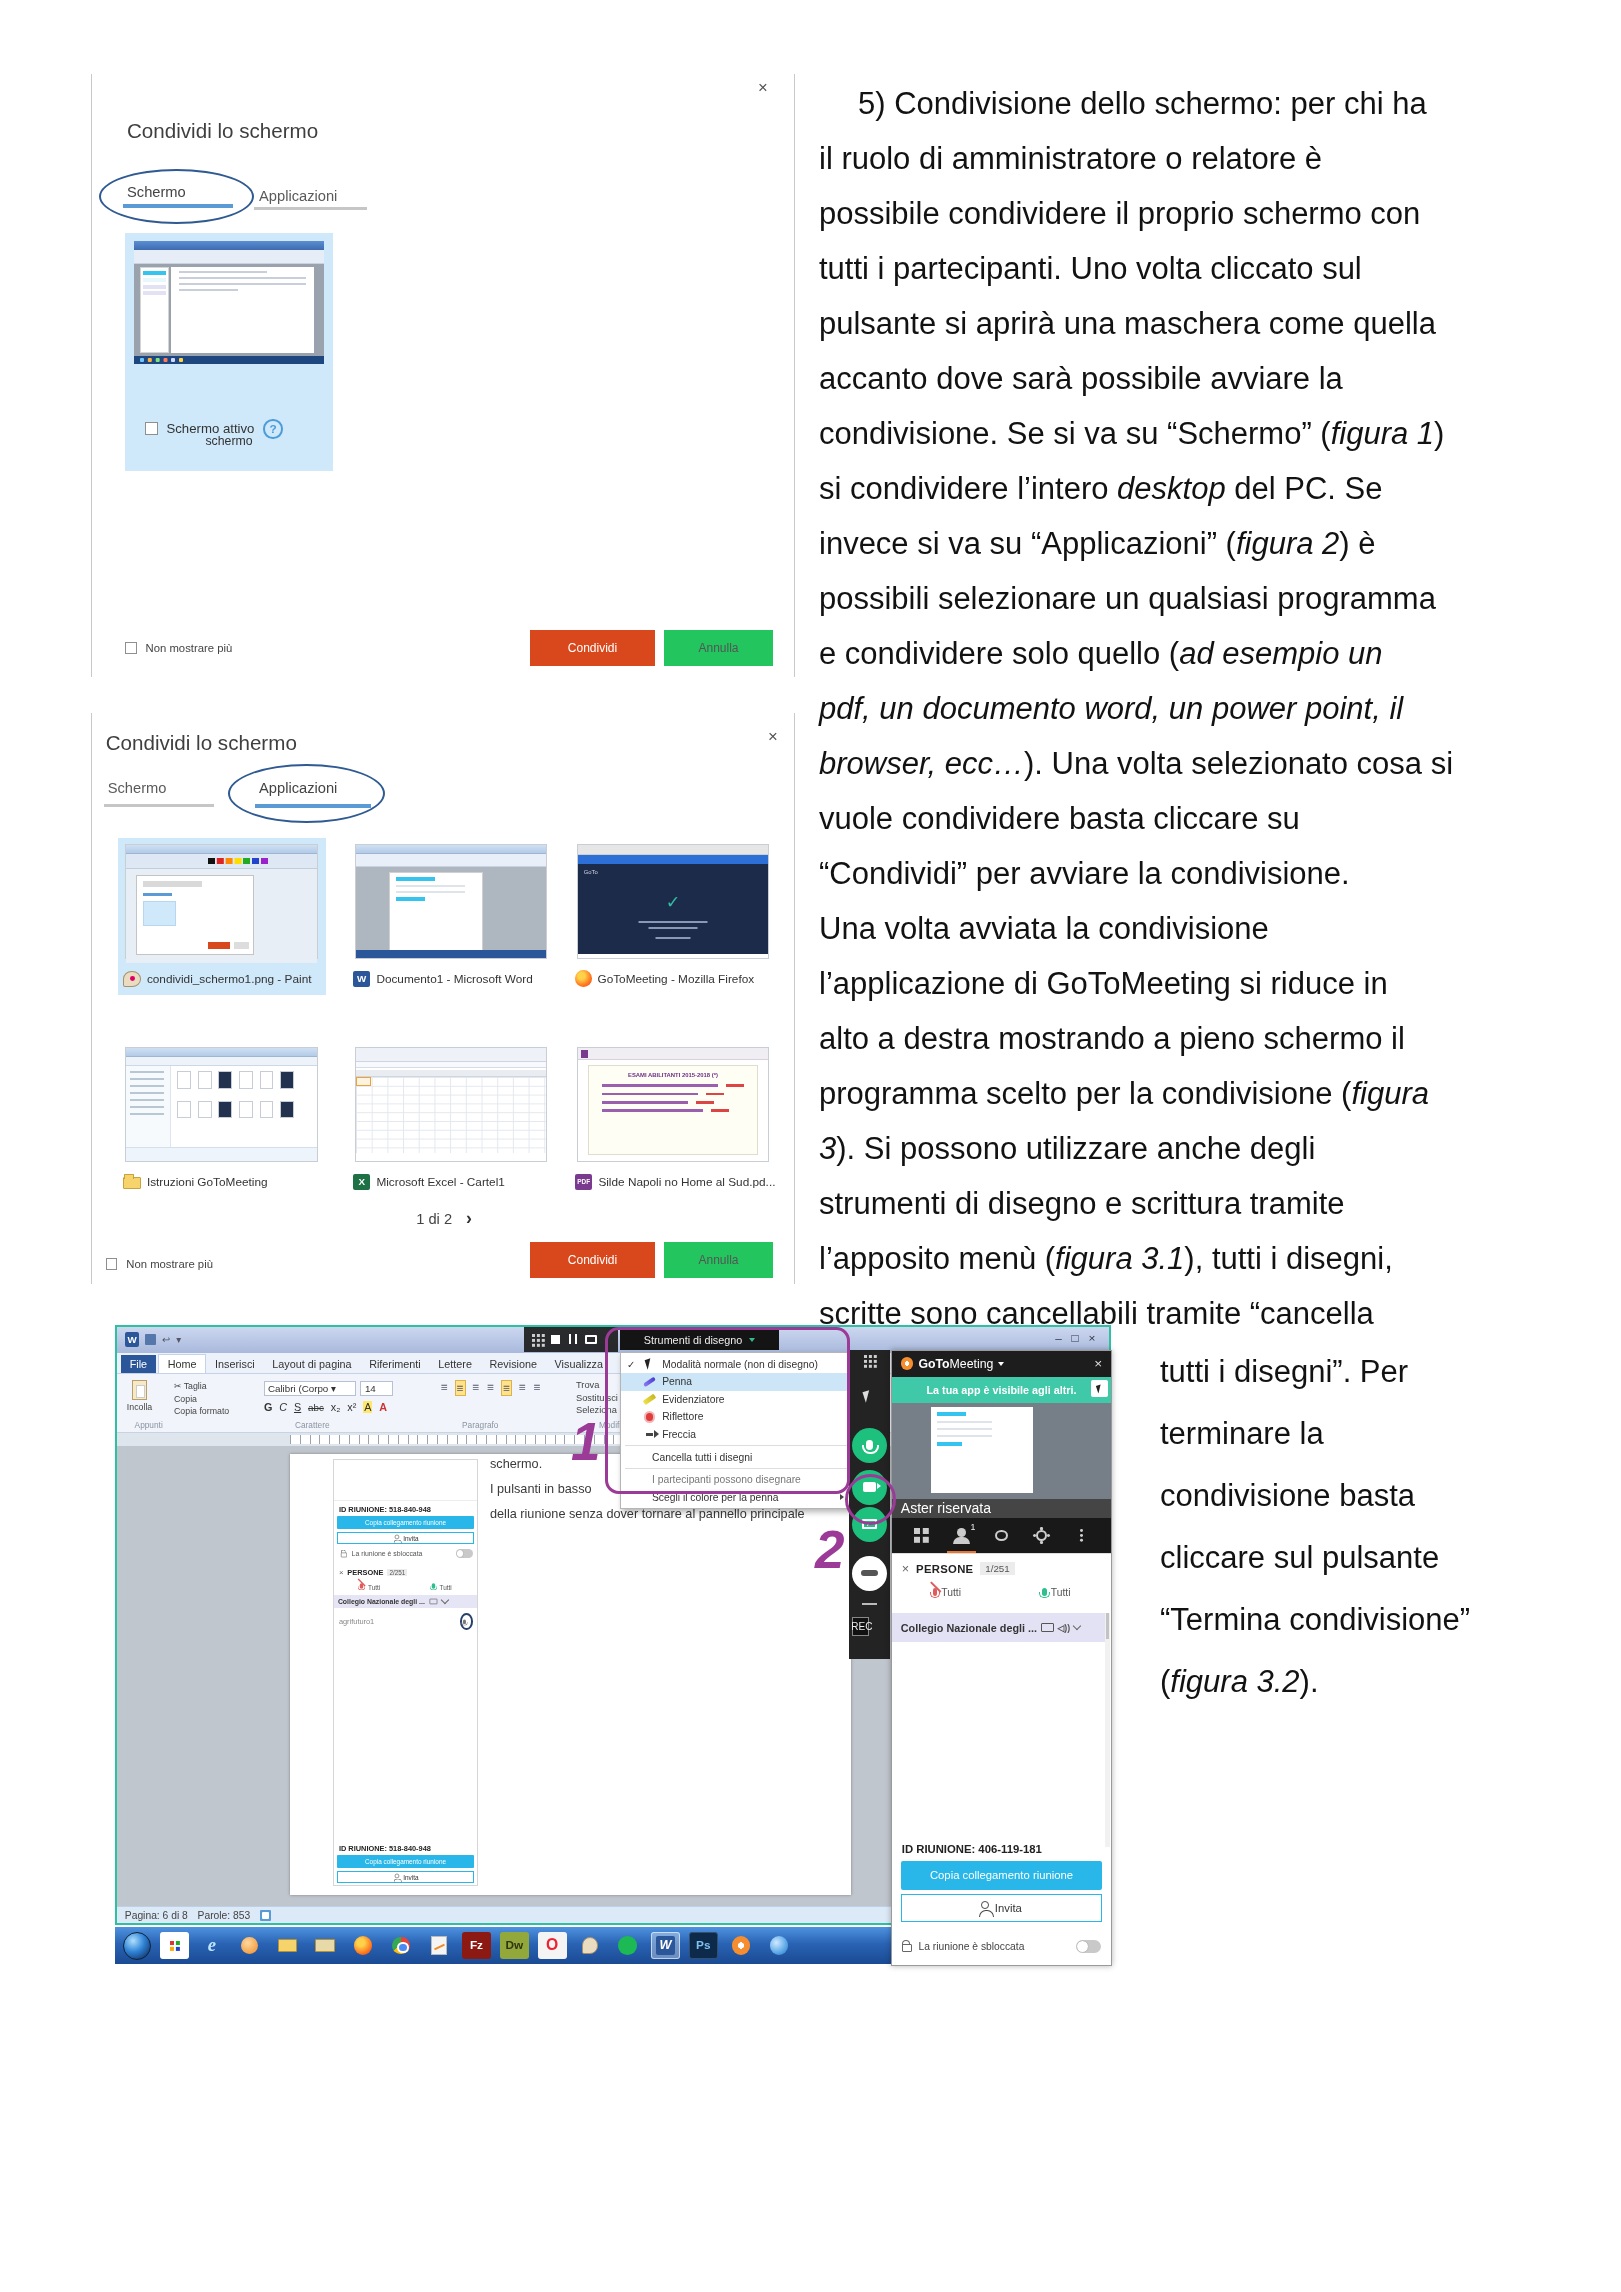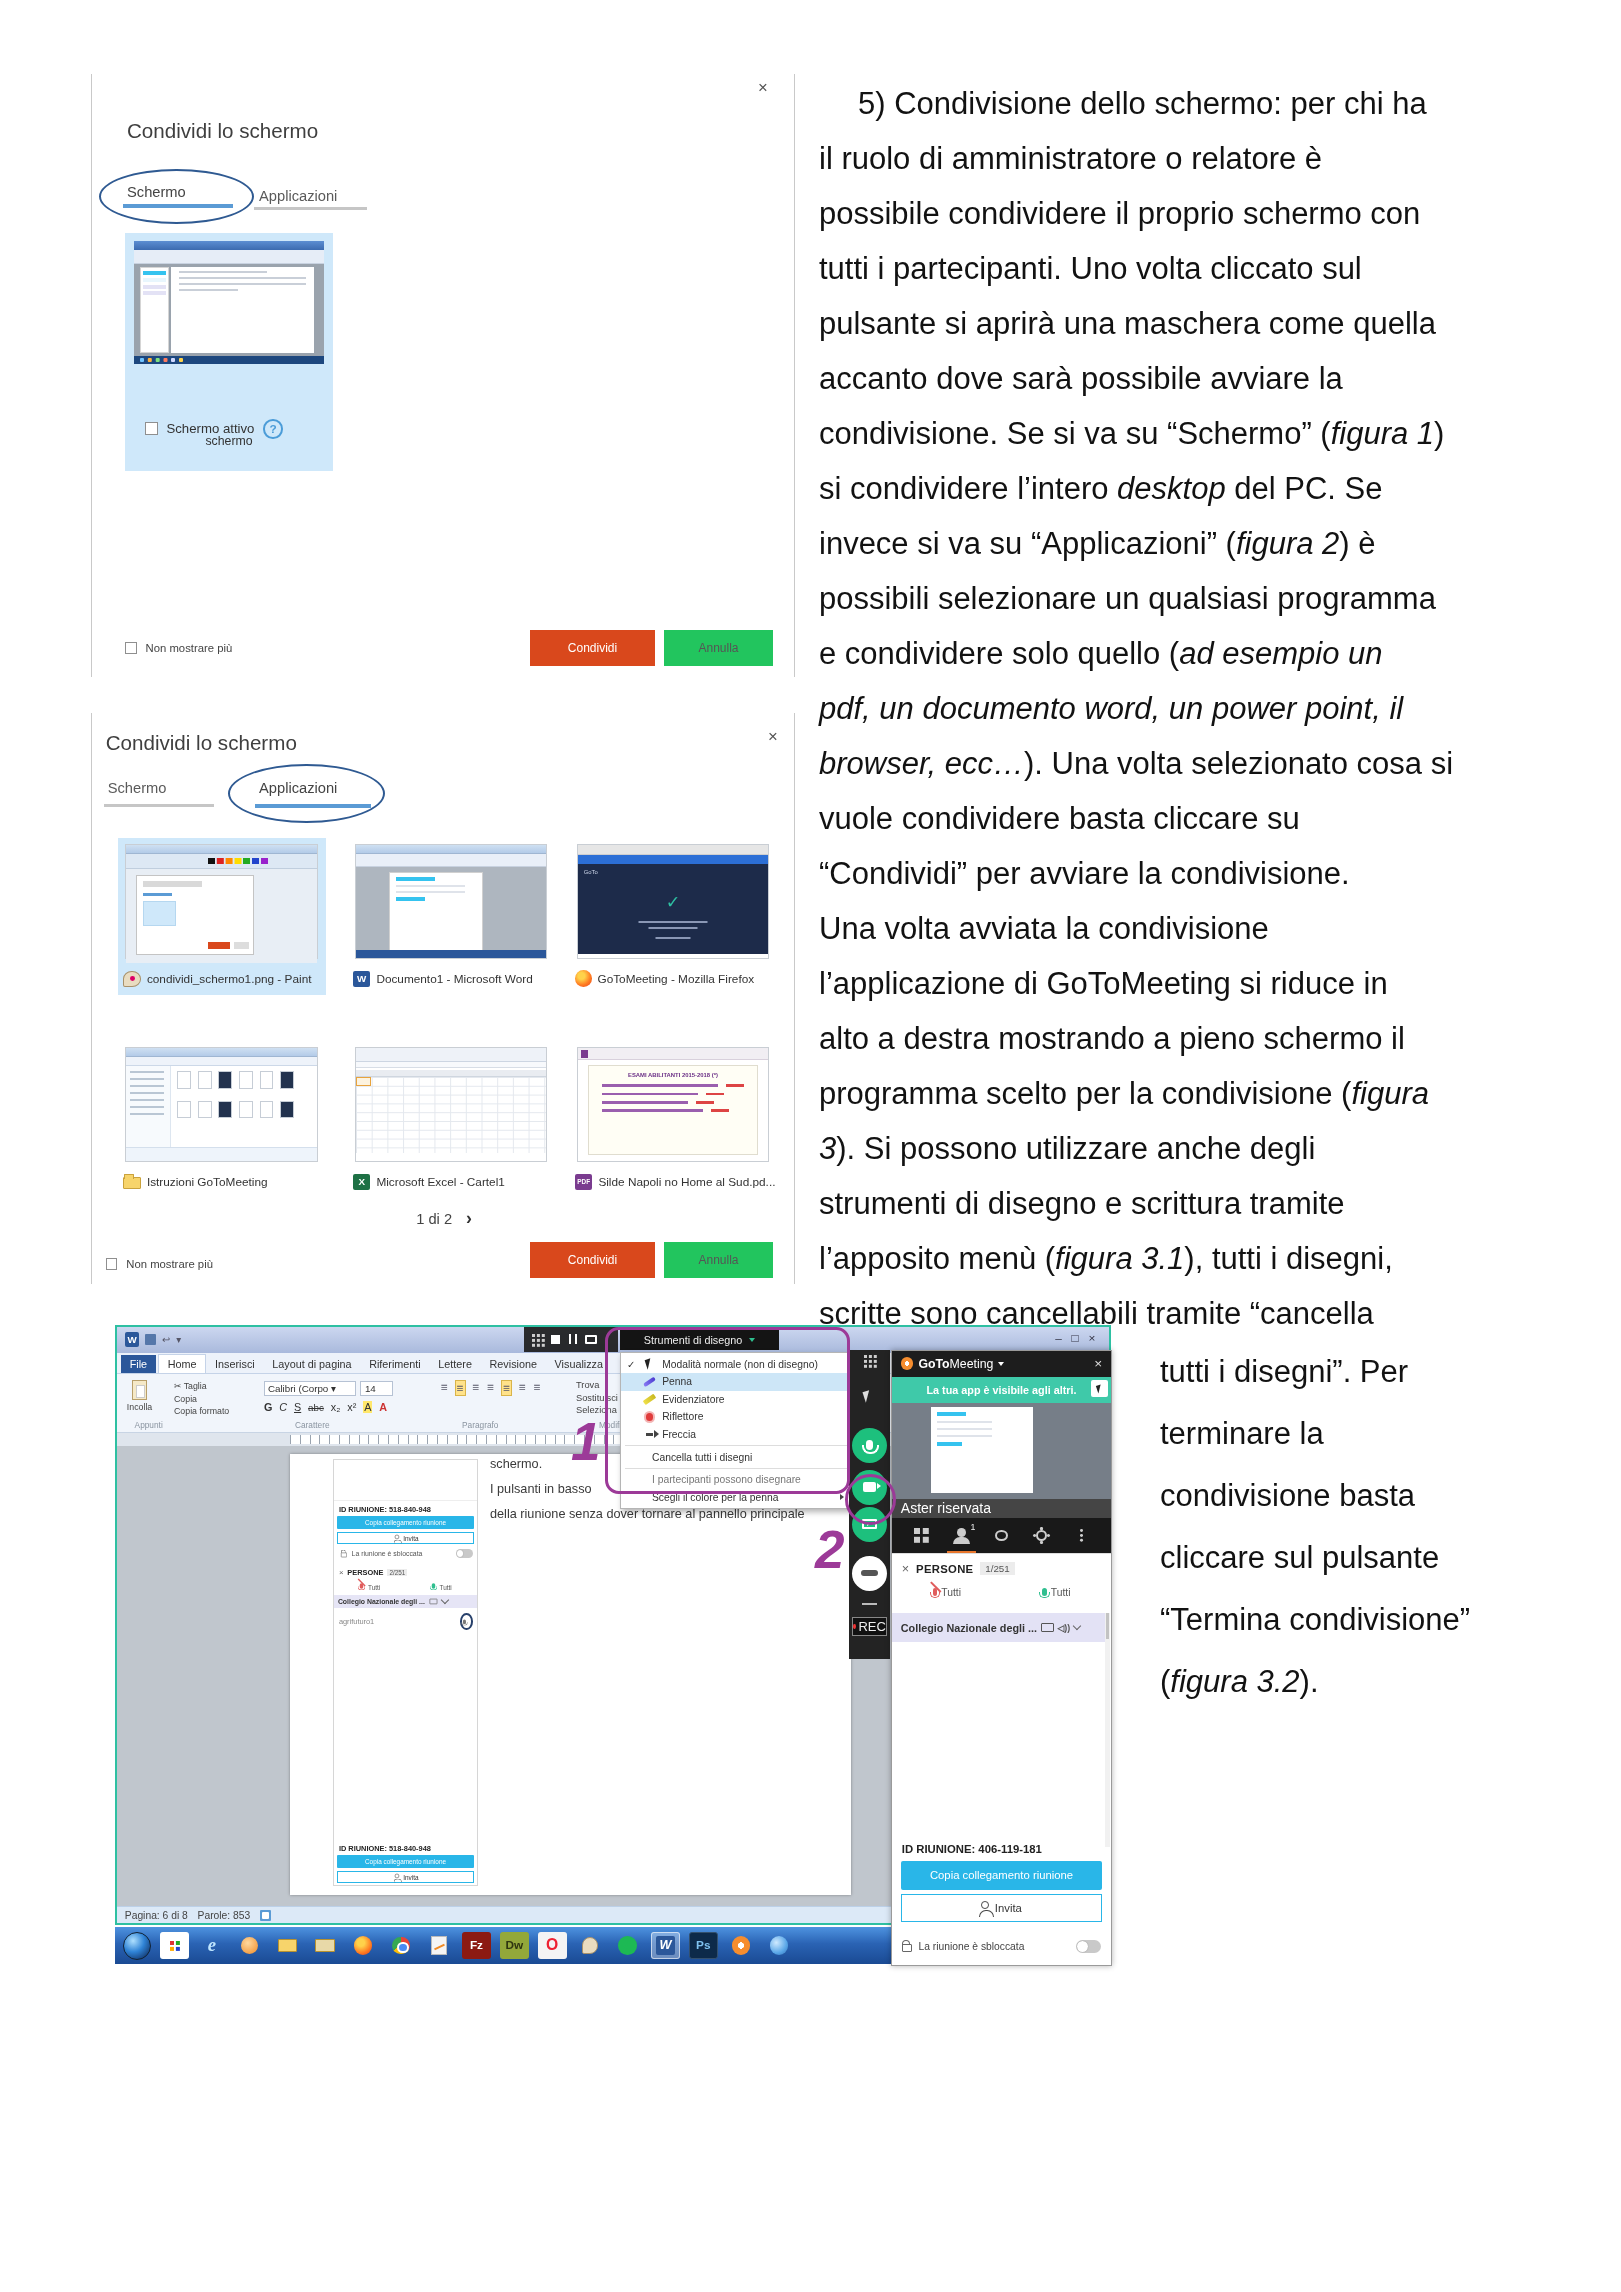--- a/index.html
+++ b/index.html
@@ -228,21 +228,21 @@
   .sbtn.white { background:#fff; }
   .g-cur2 { width:0; height:0; border-top:11.8px solid #ddd; border-right:7.8px solid transparent; transform:rotate(-18deg); }
   .g-mic { width:6.9px; height:10.8px; background:#fff; border-radius:3.4px; position:relative; }
   .g-mic::after { content:""; position:absolute; left:-3.9px; top:5.9px; width:12.7px; height:6.9px; border:2px solid #fff; border-top:none; border-radius:0 0 7.8px 7.8px; }
   .g-cam { width:13.7px; height:9.8px; background:#fff; border-radius:2px; position:relative; }
   .g-cam::after { content:""; position:absolute; right:-4.9px; top:1px; border-top:3.9px solid transparent; border-bottom:3.9px solid transparent; border-left:4.9px solid #fff; }
   .g-scr { width:14.7px; height:10.8px; border:2px solid #fff; border-radius:1px; position:relative; }
   .g-scr::after { content:""; position:absolute; left:2.9px; top:1px; border-top:2.9px solid transparent; border-bottom:2.9px solid transparent; border-left:3.9px solid #fff; }
   .g-ph { width:16.7px; height:5.9px; background:#555; border-radius:2.9px; }
   .g-min { position:absolute; left:12.7px; width:15.7px; height:2.9px; background:#bbb; }
-  .recbox { position:absolute; left:2.9px; width:35px; height:19.6px; border:1px solid #888; background:#111; color:#eee; font-size:13px; display:flex; align-items:center; justify-content:center; gap:2.9px; }
+  .recbox { position:absolute; left:2.9px; width:17px; height:19.6px; border:1px solid #888; background:#111; color:#eee; font-size:10px; display:flex; align-items:center; justify-content:center; gap:2.9px; }
   .recdot { width:4.9px; height:4.9px; border-radius:50%; background:#e33; }
   .purpring { position:absolute; left:762px; top:149px; width:51px; height:51px; border:3.9px solid var(--purple); border-radius:50%; z-index:7; }
 
   
   .panel { position:absolute; left:808px; top:24.5px; width:221px; height:616px; background:#fff; z-index:6; border:1px solid #9a9a9a; display:flex; flex-direction:column; box-shadow:0 0 5.9px rgba(0,0,0,.3); }
   .p-head { height:26.5px; background:#1d1d1d; display:flex; align-items:center; padding:0 8.8px; color:#fff; }
   .daisy { width:12.7px; height:12.7px; border-radius:50%; background:radial-gradient(#fff 0 24%, #f68d2e 25%); margin-right:4.9px; flex:none; }
   .p-brand { font-size:12.3px; } .p-brand b { font-weight:bold; }
   .p-head .caret-dn { border-top-color:#fff; margin-left:4.9px; }
   .p-head .x { margin-left:auto; font-size:13.7px; color:#ddd; }

